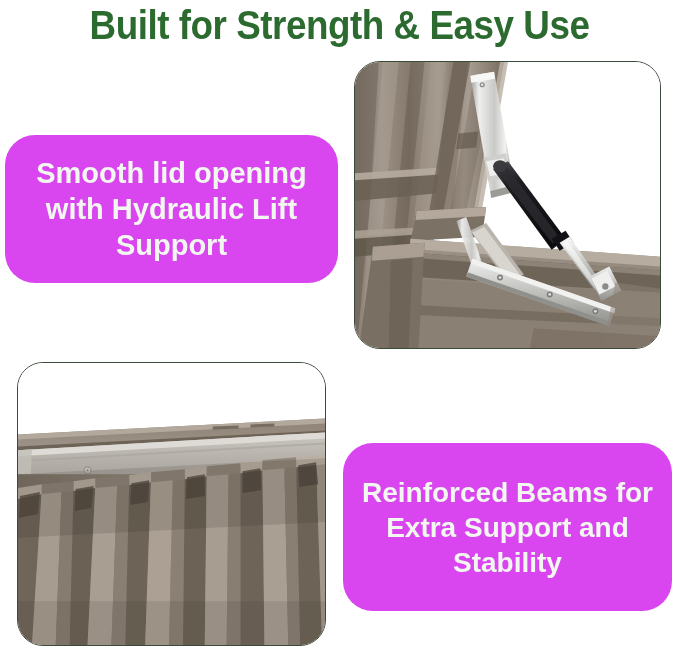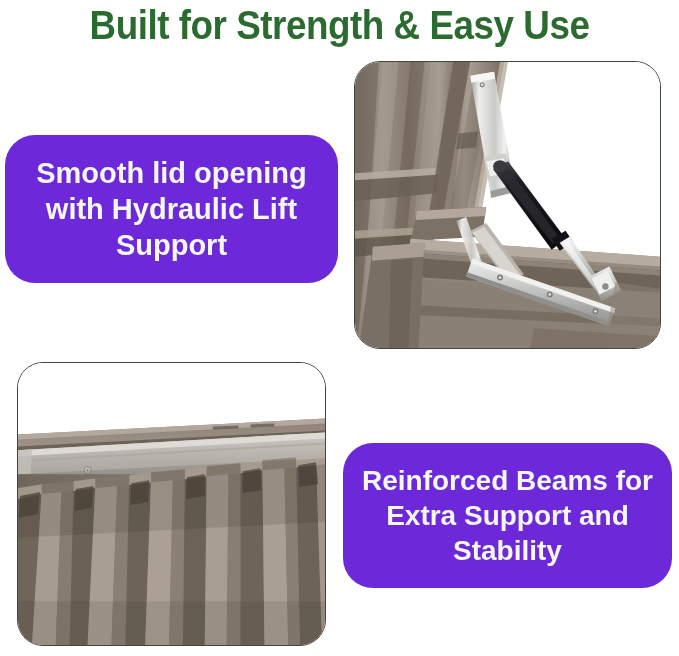--- a/index.html
+++ b/index.html
@@ -30,21 +30,21 @@
     line-height: 46px;
     letter-spacing: -0.5px;
     transform: scaleX(0.92);
     transform-origin: 50% 50%;
     white-space: nowrap;
   }
 
   
   .callout {
     position: absolute;
-    background: #6d28d9;
+    background: #d946ef;
     border-radius: 30px;
     color: #f2f7f0;
     display: flex;
     align-items: center;
     justify-content: center;
     text-align: center;
     font-family: "Liberation Sans", sans-serif;
     font-weight: bold;
     box-sizing: border-box;
   }
@@ -54,21 +54,21 @@
     width: 333px;
     height: 148px;
     font-size: 29px;
     line-height: 36px;
     padding: 0 14px;
   }
   #callout-beams {
     left: 343px;
     top: 443px;
     width: 329px;
-    height: 145px;
+    height: 168px;
     font-size: 28px;
     line-height: 35px;
     padding: 0 14px;
   }
   .callout-text { display: block; }
 
   
   .photo {
     position: absolute;
     border-radius: 22px;

